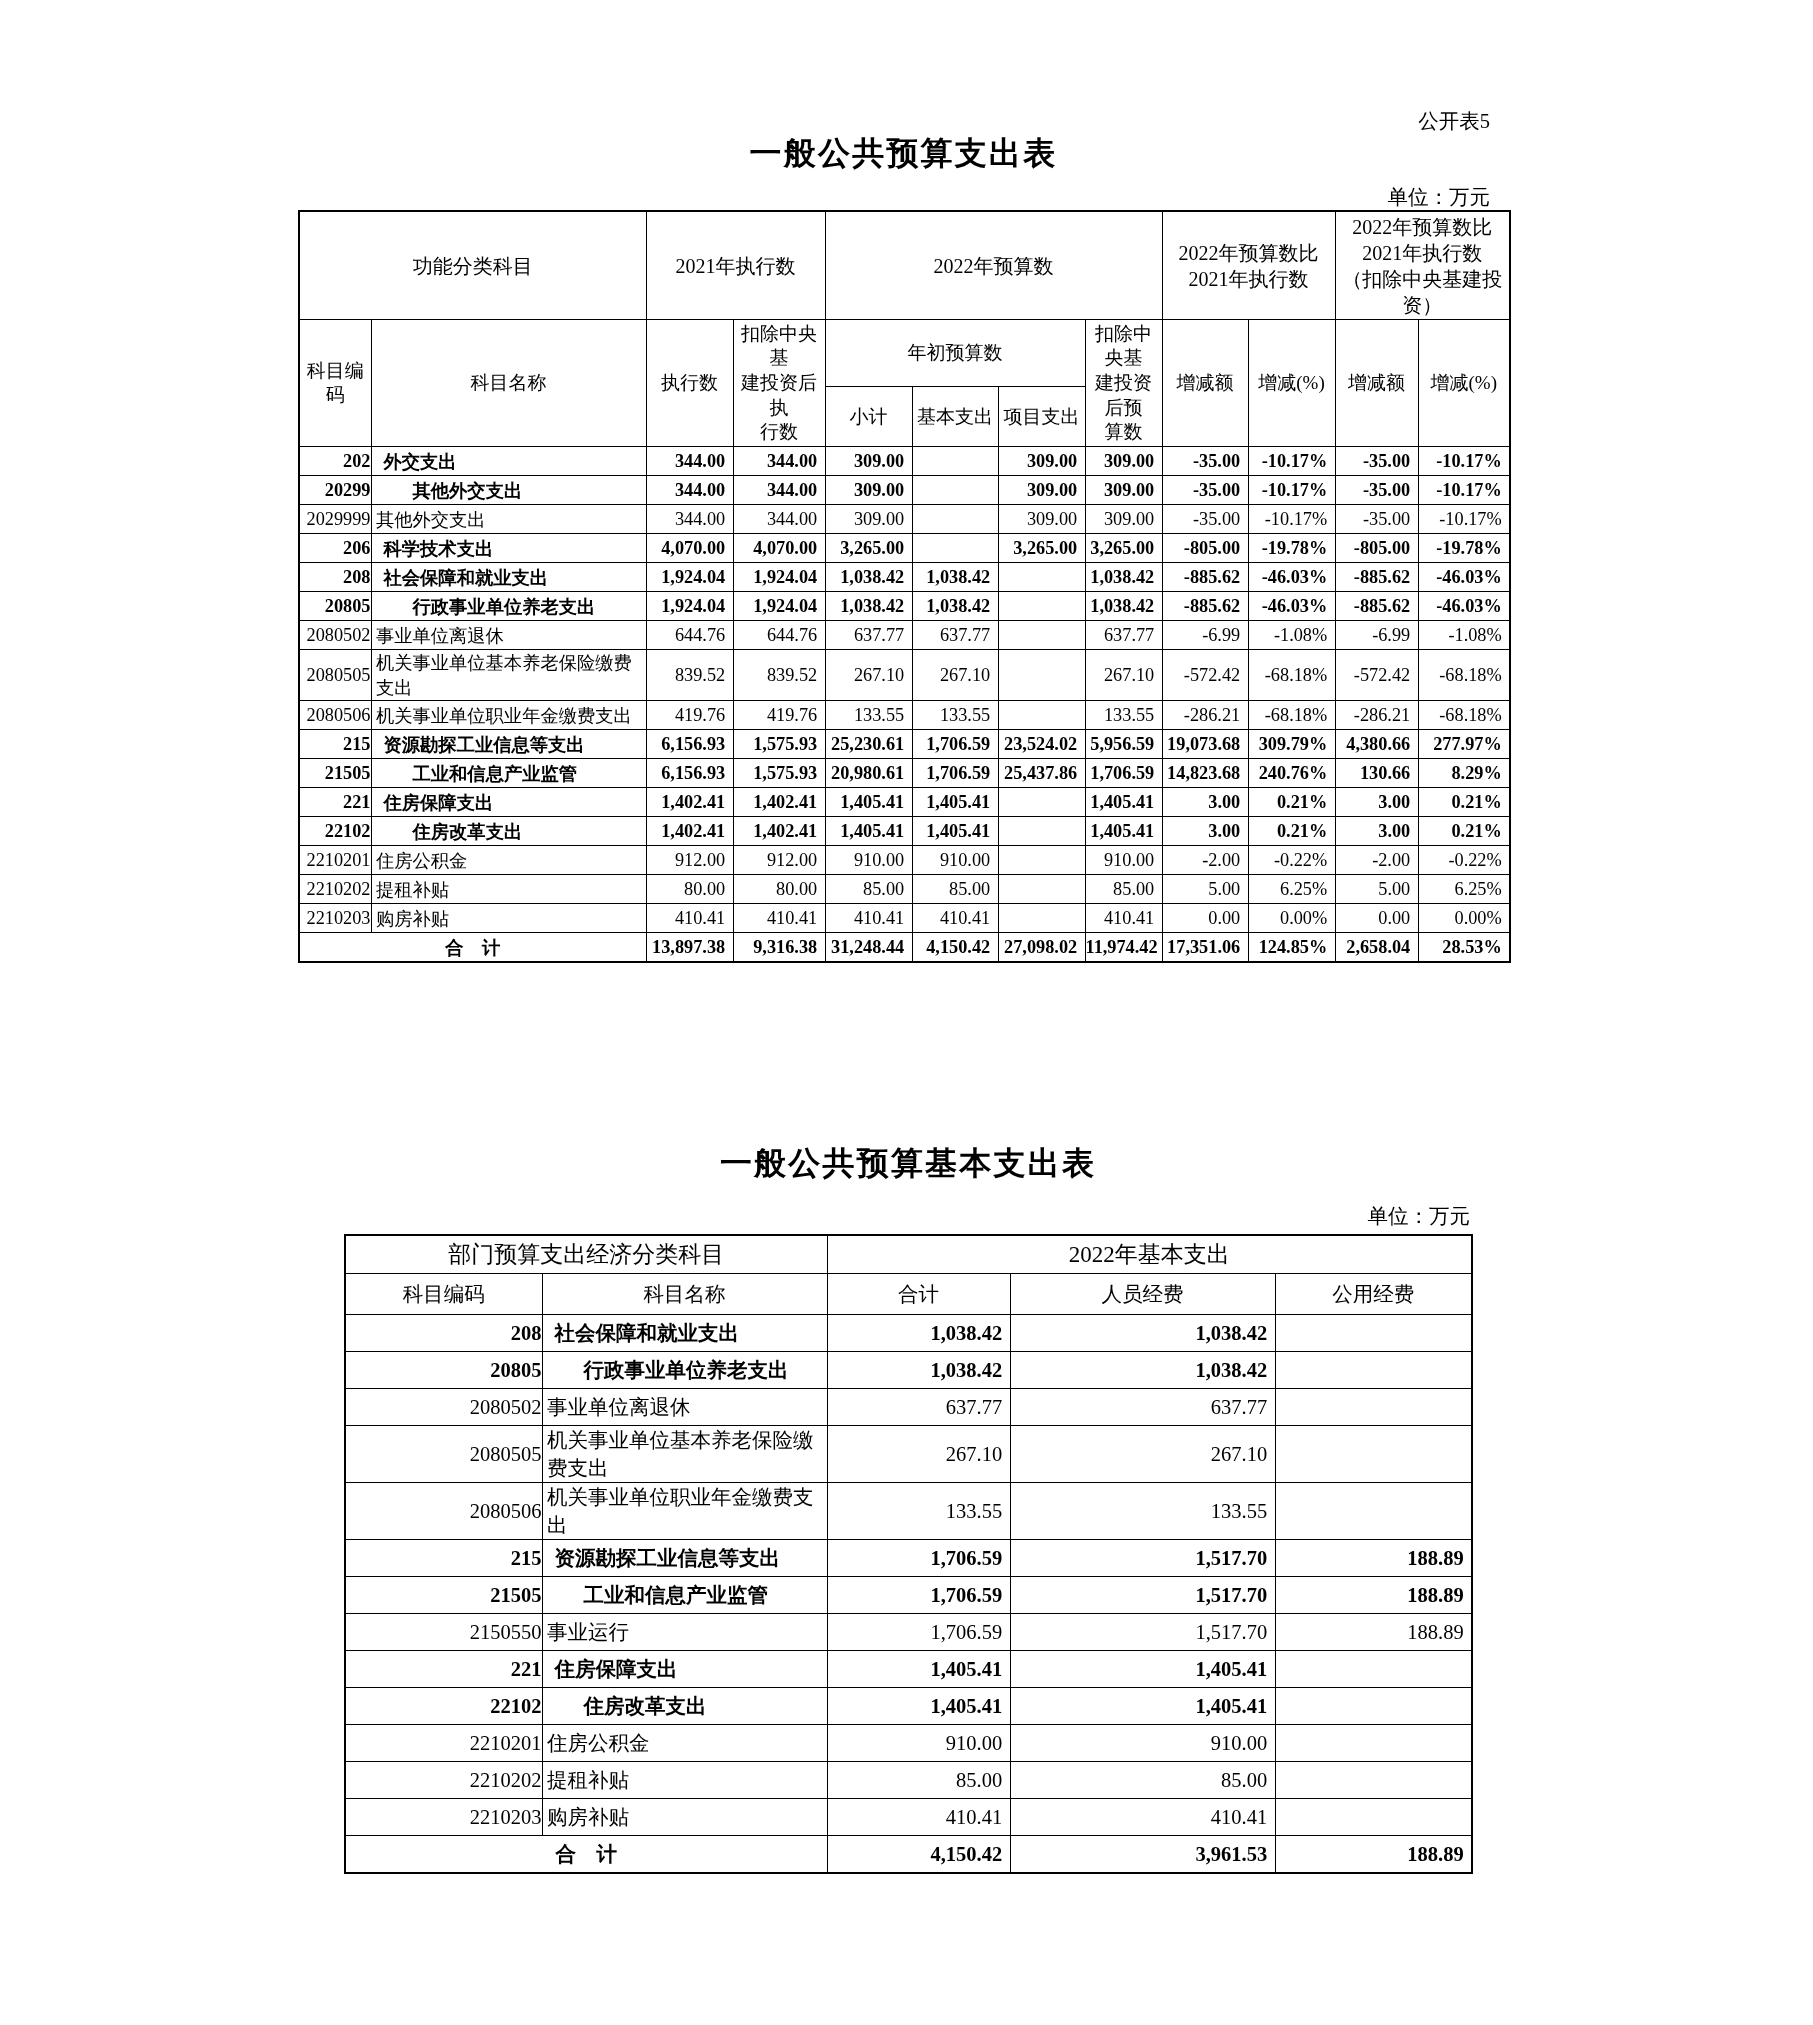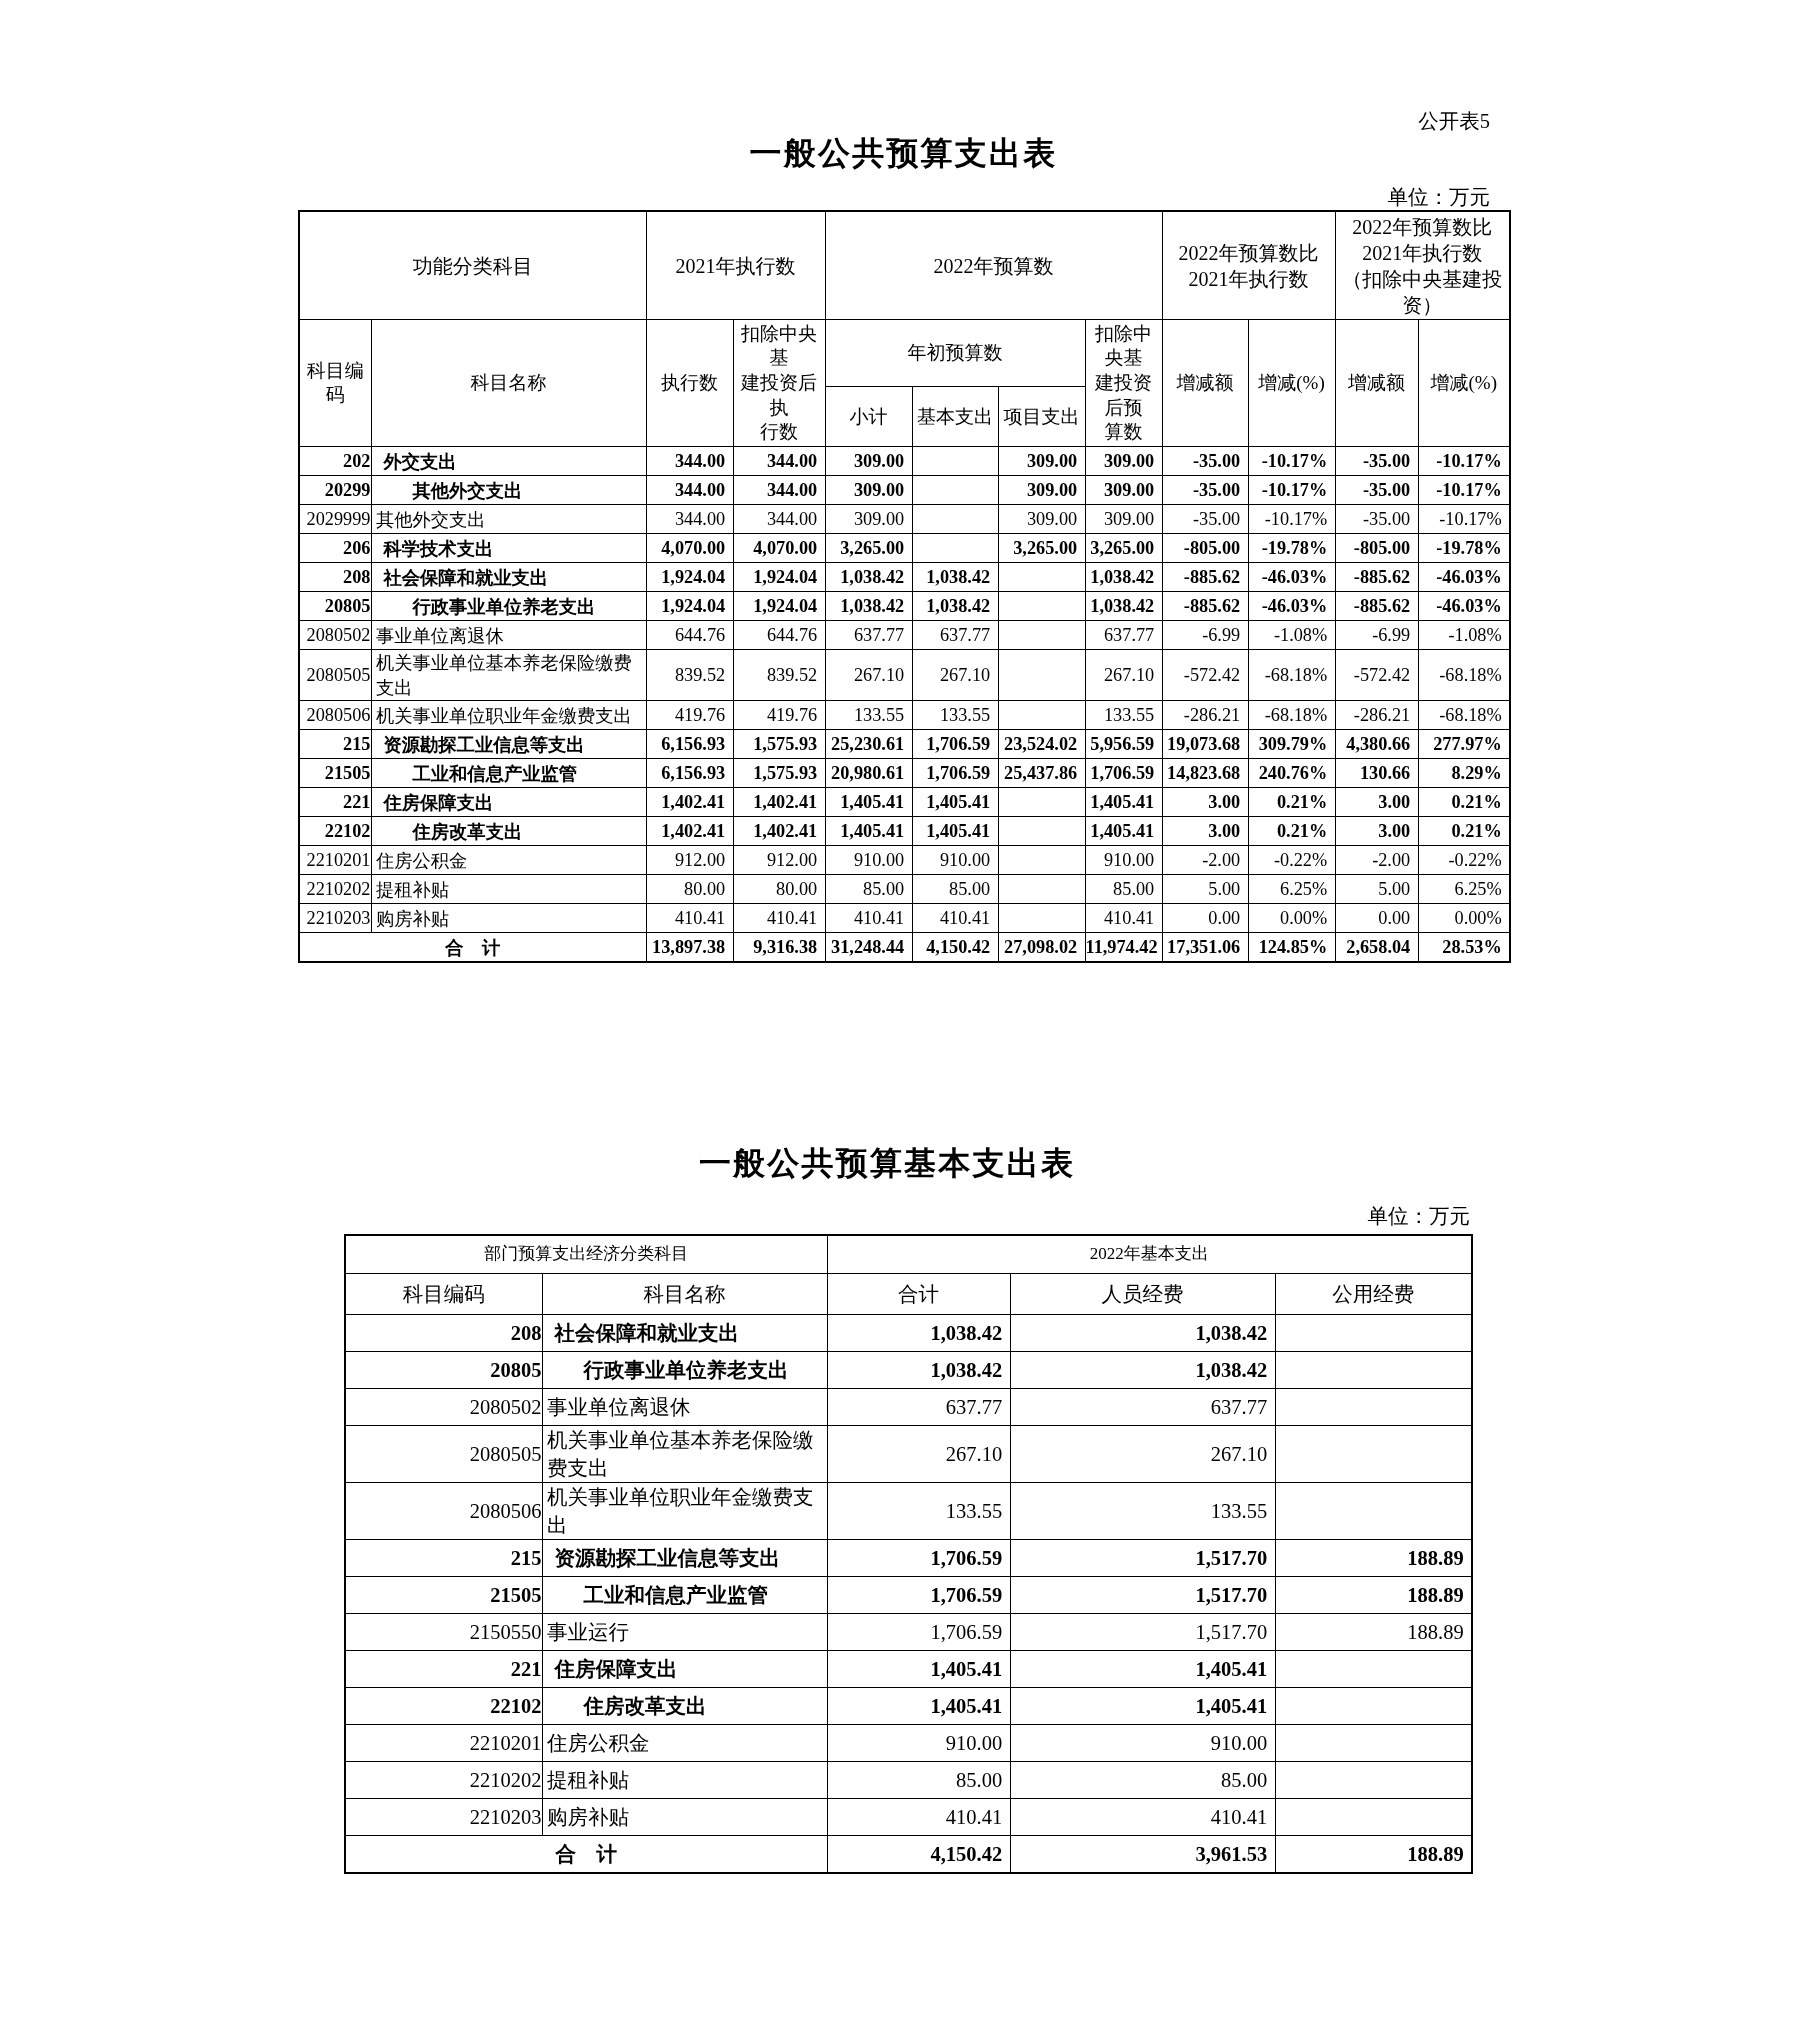--- a/index.html
+++ b/index.html
@@ -15,21 +15,21 @@
   td{vertical-align:middle;padding:0;}
   .preline{white-space:pre-line;}
   
   #table5{left:298px;top:210px;width:1211px;font-size:18.3px;}
   #table5 tr.h1 th{height:76px;font-size:20px;}
   #table5 tr.h2 th{height:34px;font-size:19px;}
   #table5 tr.h3 th{height:30px;font-size:19px;}
   #table5 tbody td{height:28px;font-size:18.3px;}
   
   #table6{left:344px;top:1234px;width:1128px;font-size:20.5px;}
-  #table6 tr.h1 th{height:34px;font-size:17px;}
+  #table6 tr.h1 th{height:34px;font-size:23px;}
   #table6 tr.h2 th{height:37px;font-size:20.5px;}
   #table6 tbody td{height:36px;font-size:20.5px;}
   
   td.code{text-align:right;padding-left:1px;}
   td.name{text-align:left;}
   td.name.lvl1{padding-left:12px;}
   td.name.lvl2{padding-left:41px;}
   td.name.lvl3{padding-left:4.4px;}
   td.num{text-align:right;padding-right:7.3px;}
   tr.bold td{font-weight:bold;}
@@ -326,21 +326,21 @@
           <td class="num">27,098.02</td>
           <td class="num">11,974.42</td>
           <td class="num">17,351.06</td>
           <td class="num">124.85%</td>
           <td class="num">2,658.04</td>
           <td class="num">28.53%</td>
         </tr>
       </tbody>
   </table>
 
-  <div class="doc-title" style="left:323px;top:1142px;width:1128px;">一般公共预算基本支出表</div>
+  <div class="doc-title" style="left:344px;top:1142px;width:1128px;">一般公共预算基本支出表</div>
   <div class="unit" style="left:344px;top:1202px;width:1126px;">单位：万元</div>
 
   <table id="table6">
     <colgroup>
       <col style="width:197px">
         <col style="width:285px">
         <col style="width:183px">
         <col style="width:265px">
         <col style="width:197px">
     </colgroup>

